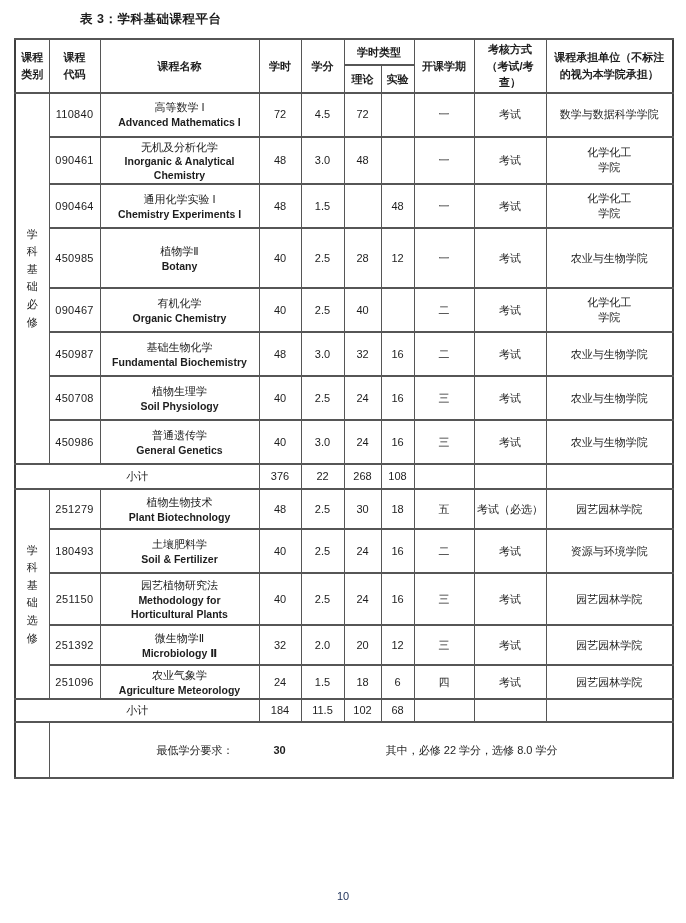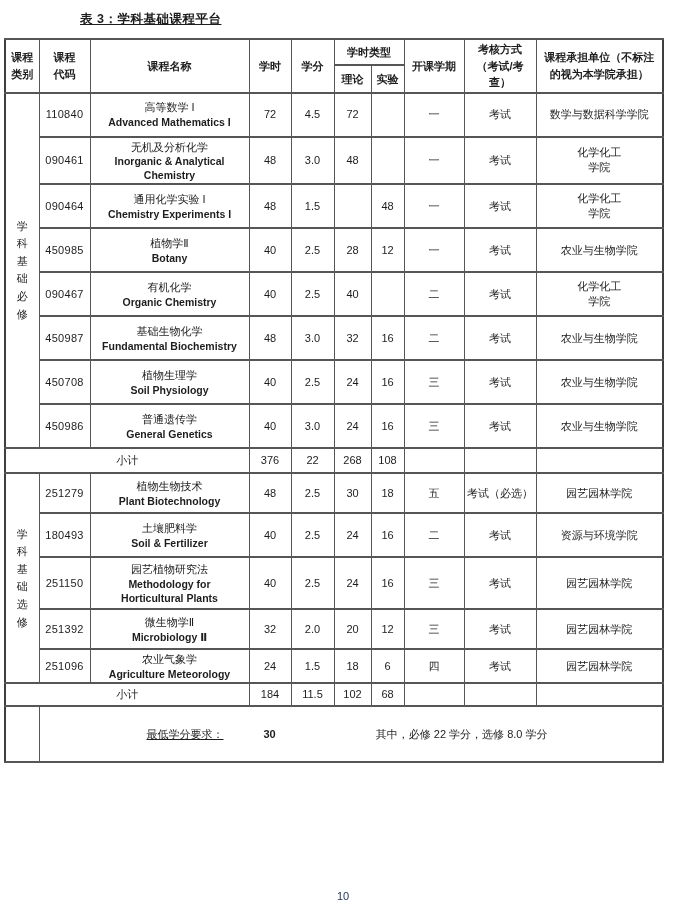--- a/index.html
+++ b/index.html
@@ -13,26 +13,25 @@
     color: #1d1d1d;
     overflow: hidden;
   }
   .doc-title {
     position: absolute;
     top: 11px;
     left: 80px;
     font-size: 12.5px;
     font-weight: 700;
     letter-spacing: 0.5px;
-    text-decoration: underline;
   }
   table.course-table {
     position: absolute;
     top: 38px;
-    left: 4px;
+    left: 14px;
     width: 658px;
     border-collapse: collapse;
     table-layout: fixed;
     border: 2px solid #3f3f3f;
   }
   .course-table th, .course-table td {
     border-left: 1px solid #565656;
     border-right: 1px solid #565656;
     border-top: 2px solid #565656;
     border-bottom: 2px solid #565656;
@@ -54,21 +53,21 @@
   .sub-left { text-align: left; padding-left: 5px; }
   .vcat {
     width: 13px;
     margin: 10px auto;
     word-break: break-all;
     line-height: 1.6;
     font-size: 11px;
   }
   .footer-cell { padding: 0; }
   .footer-flex { display: flex; align-items: center; width: 100%; }
-  .f-label { margin-left: 105px; text-decoration: underline; }
+  .f-label { margin-left: 105px; }
   .f-value { margin-left: 40px; font-weight: 600; }
   .f-note  { margin-left: 100px; }
   .page-num {
     position: absolute;
     left: 0; right: 0;
     bottom: 21px;
     text-align: center;
     font-size: 11px;
     color: #23355c;
   }
@@ -144,21 +143,21 @@
       <td><div class="zh">通用化学实验 I</div><div class="en">Chemistry Experiments I</div></td>
       <td class="num">48</td>
       <td class="num">1.5</td>
       <td class="num"></td>
       <td class="num">48</td>
       <td>一</td>
       <td class="assess">考试</td>
       <td>化学化工
 学院</td>
     </tr>
-    <tr style="height:44px">
+    <tr style="height:60px">
       <td class="code">450985</td>
       <td><div class="zh">植物学Ⅱ</div><div class="en">Botany</div></td>
       <td class="num">40</td>
       <td class="num">2.5</td>
       <td class="num">28</td>
       <td class="num">12</td>
       <td>一</td>
       <td class="assess">考试</td>
       <td>农业与生物学院</td>
     </tr>

